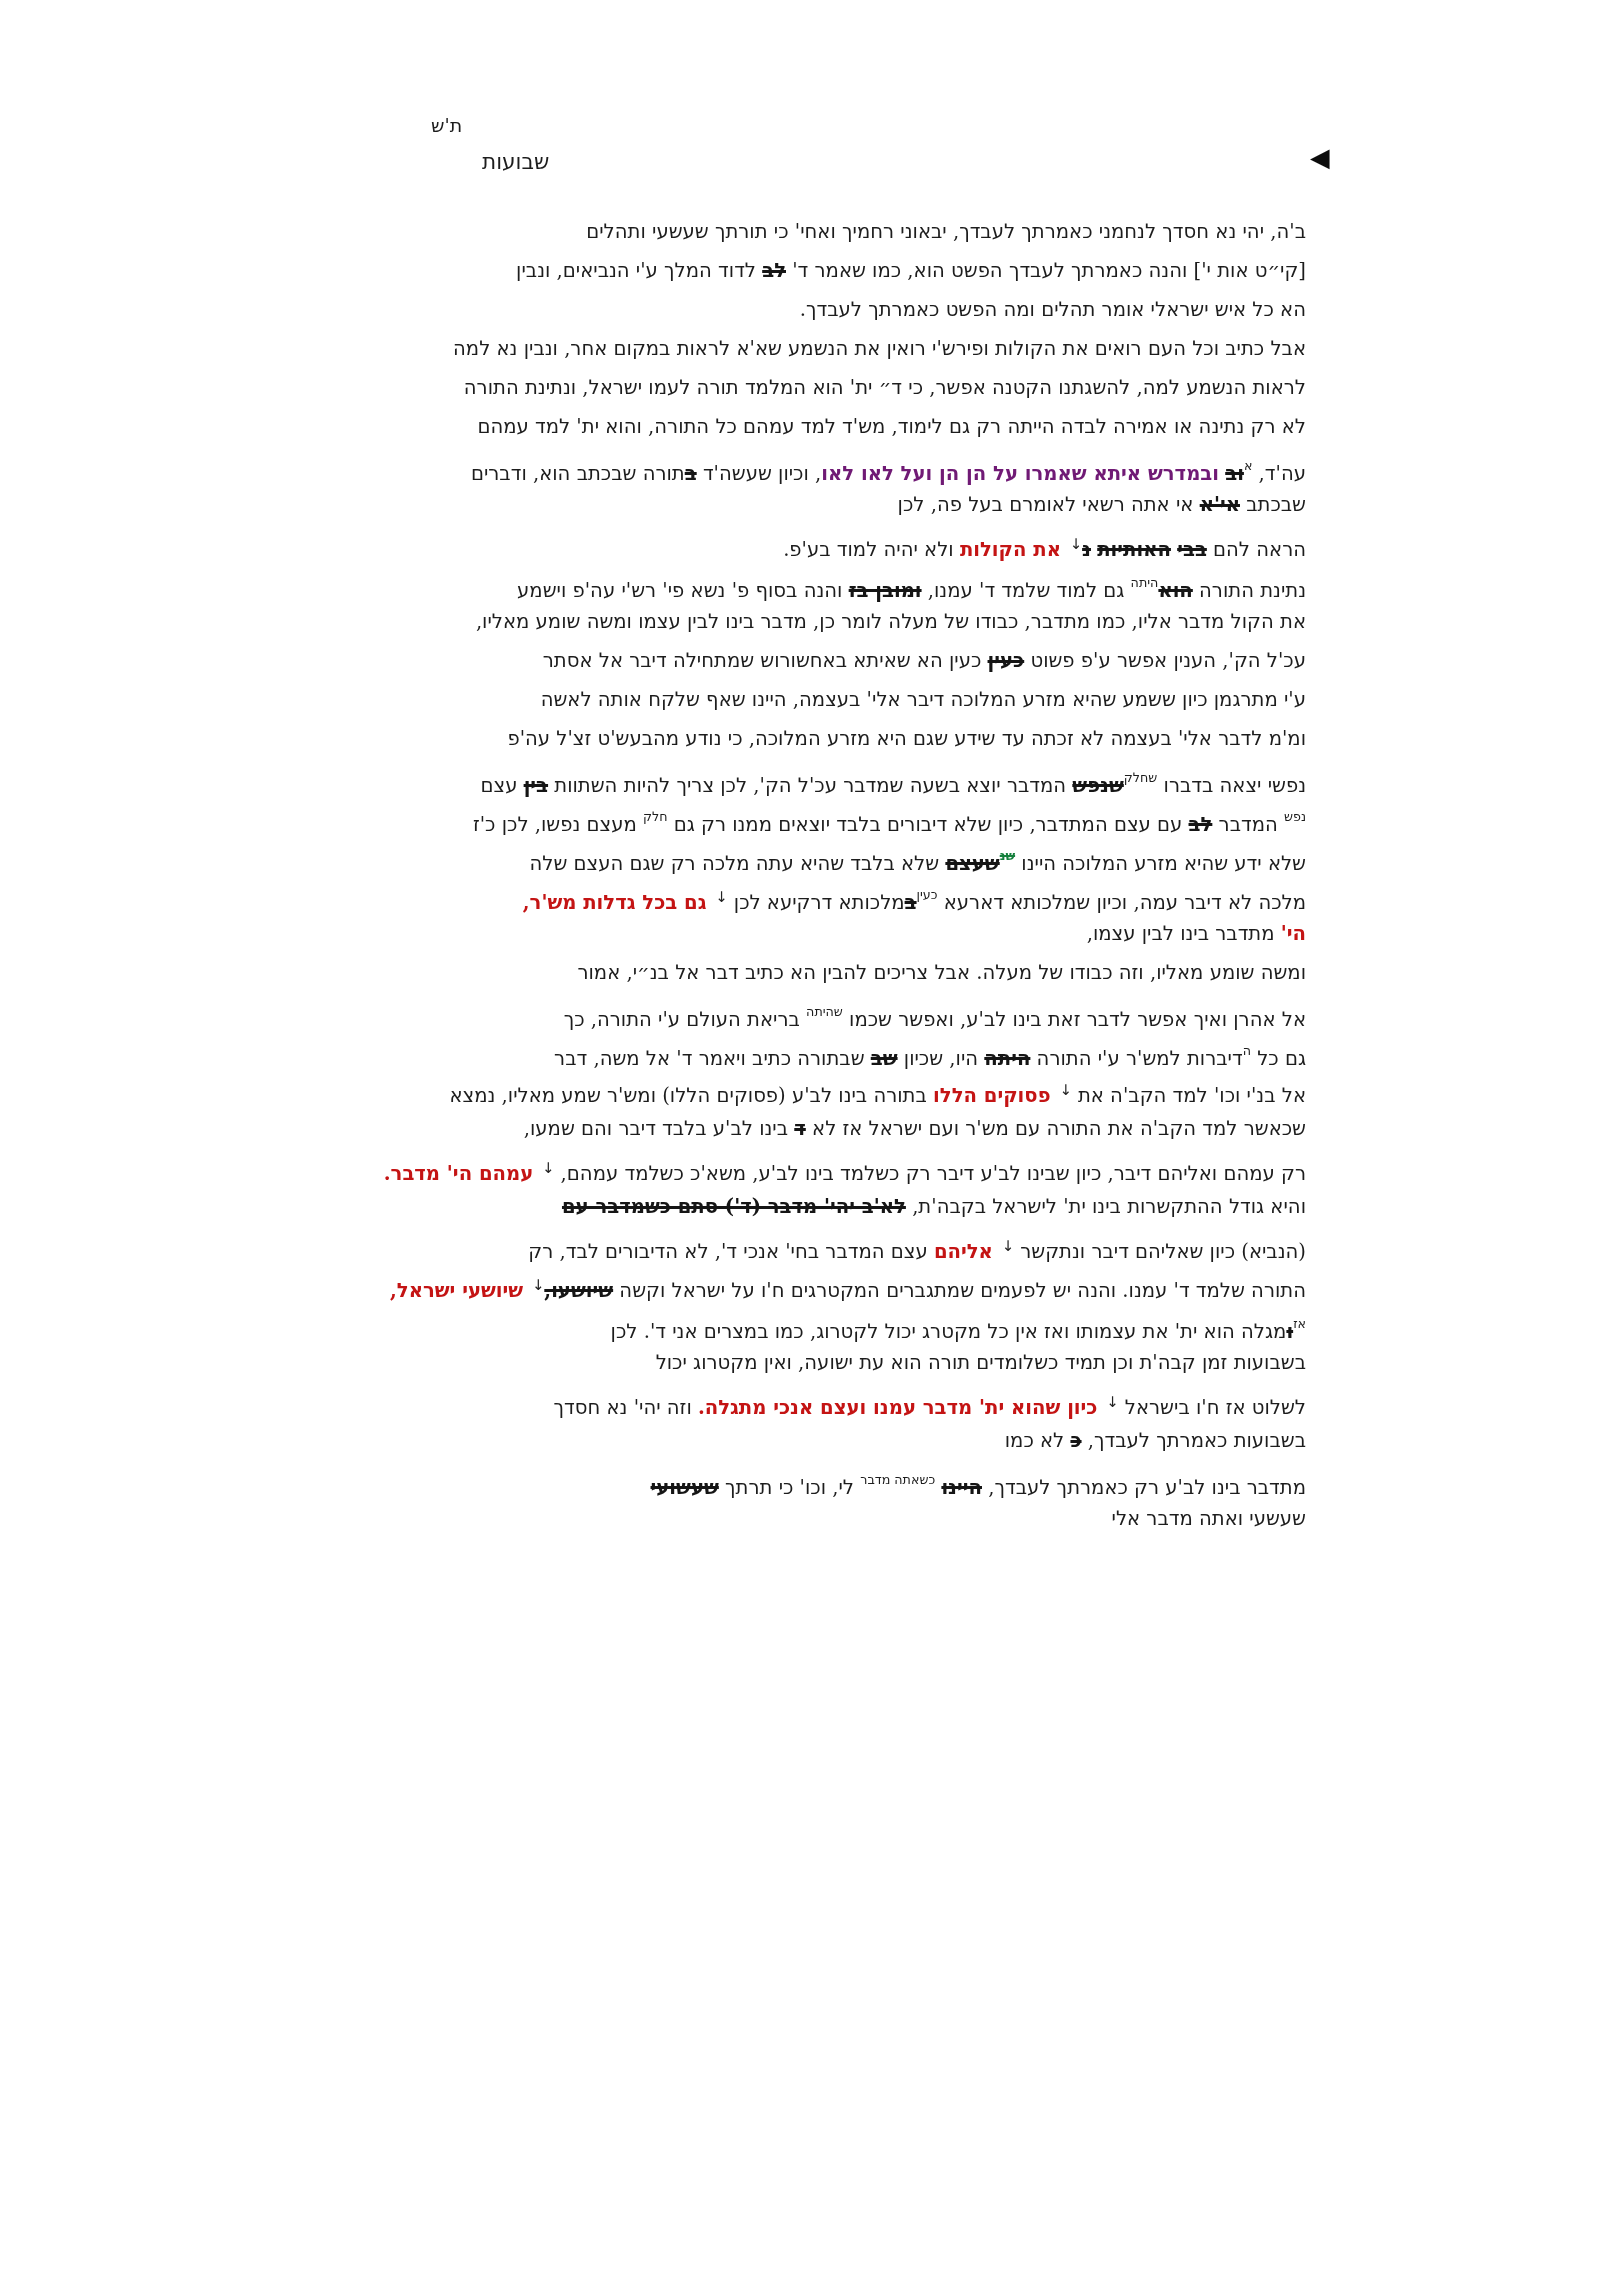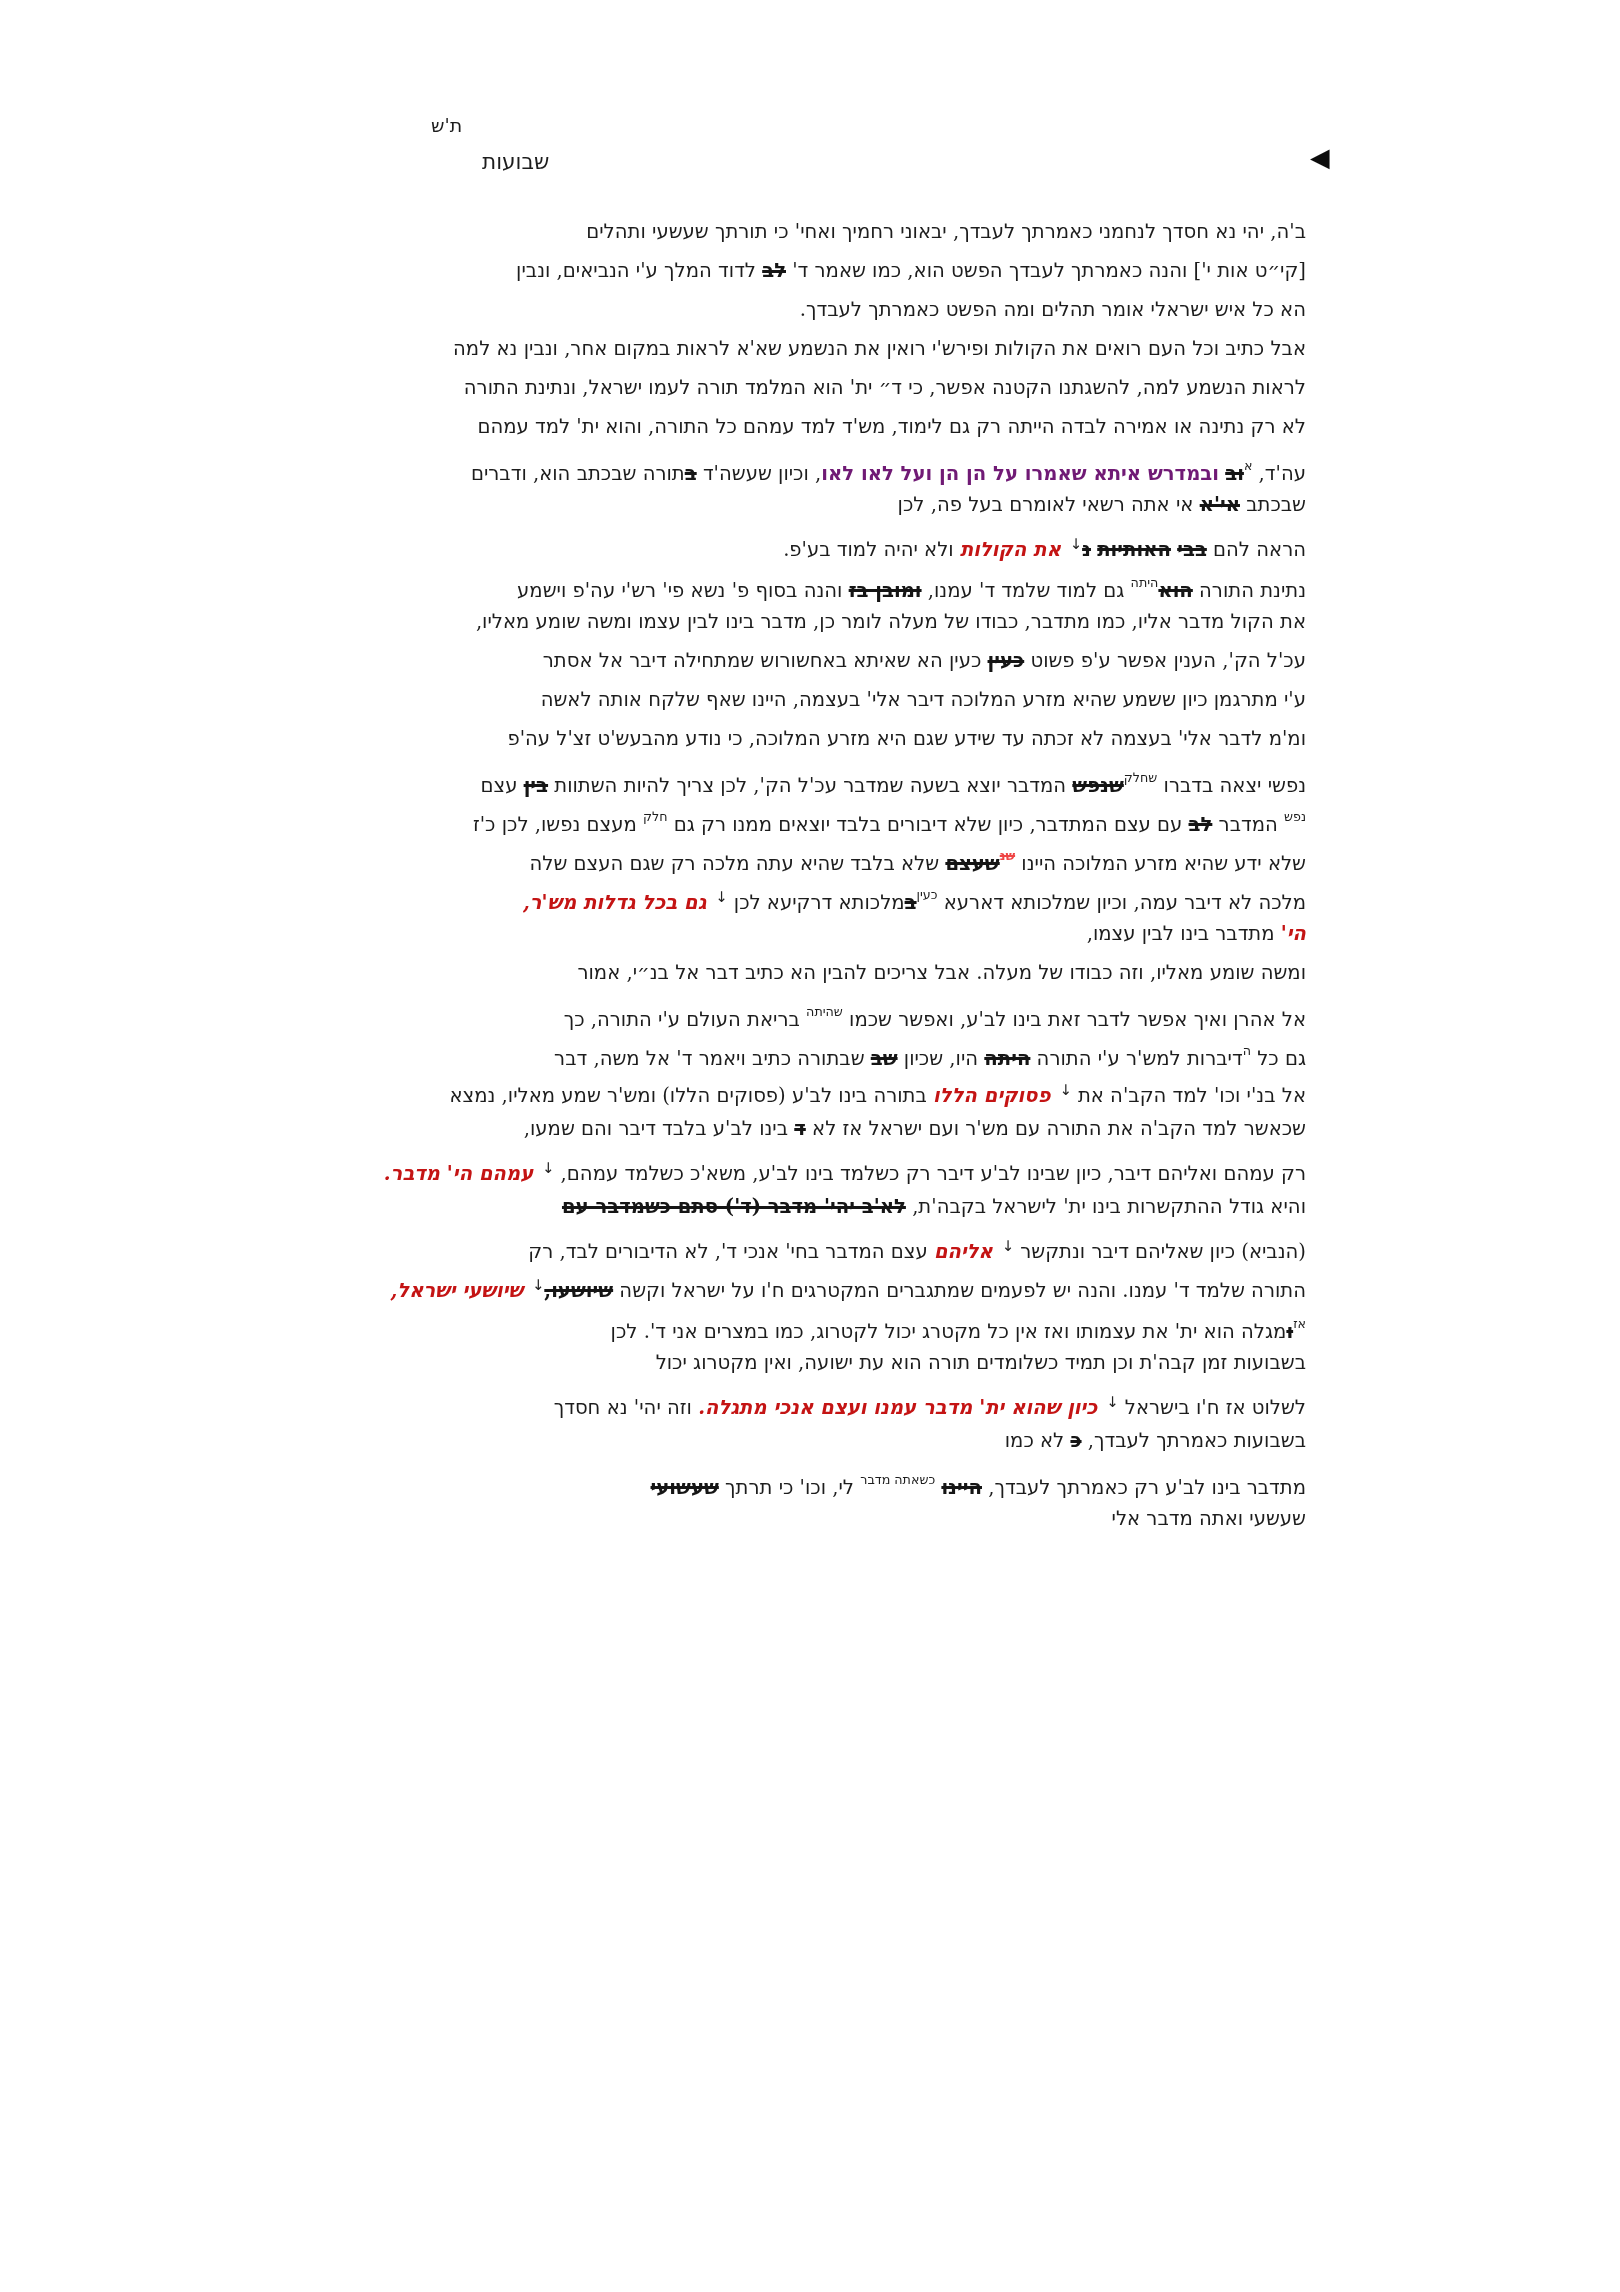--- a/index.html
+++ b/index.html
@@ -35,31 +35,31 @@
     white-space:nowrap;
   }
   .line.center{text-align:right;}
   .n{color:#1d1d1d;}
   .st{
     color:#151515;
     font-weight:600;
     text-decoration:line-through;
     text-decoration-thickness:2.5px;
   }
-  .r{color:#c41414;font-weight:600;font-style:italic;}
+  .r{color:#c41414;font-weight:600;}
   .b{color:#701a75;font-weight:600;}
   .sup{
     font-size:12.7px;
     vertical-align:9.8px;
     color:#1d1d1d;
   }
   .sups{
     font-size:12.7px;
     vertical-align:9.8px;
-    color:#ef4444;
+    color:#15803d;
     font-weight:600;
     text-decoration:line-through;
     text-decoration-thickness:2px;
     margin-top:28px;
   }
   .car{
     font-size:14.7px;
     vertical-align:6.9px;
     color:#222;
     font-family:"DejaVu Sans",sans-serif;

